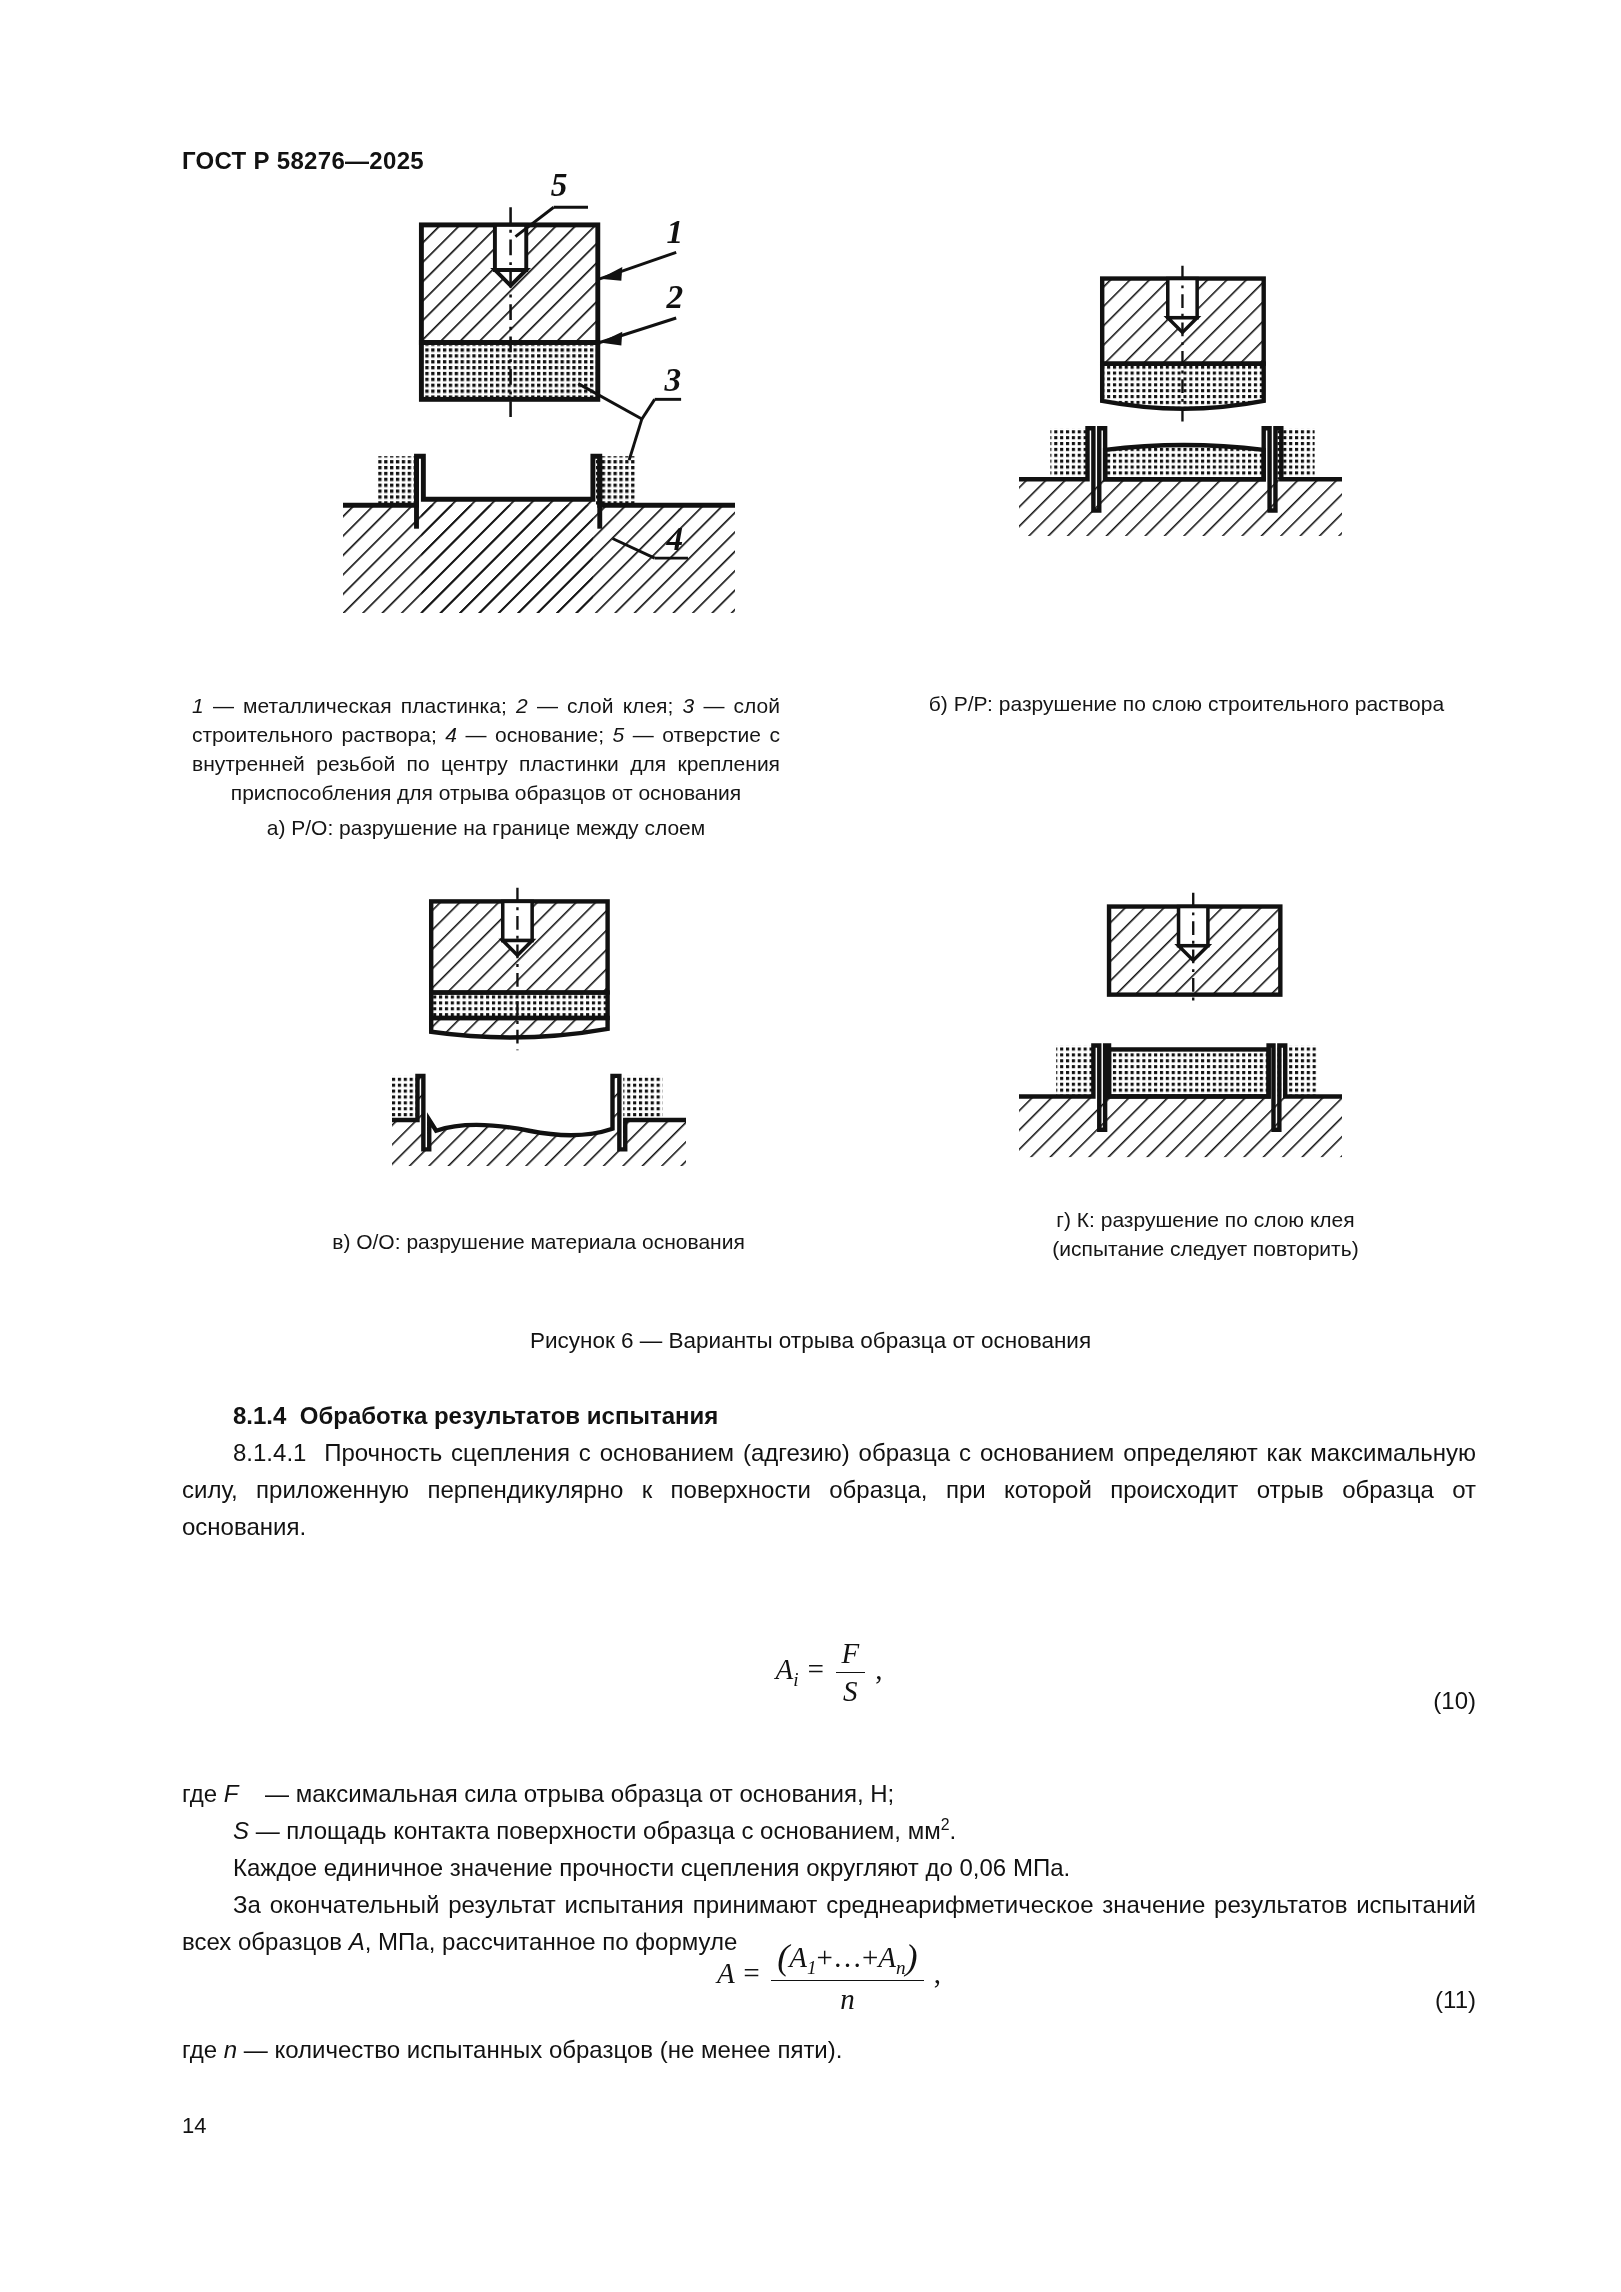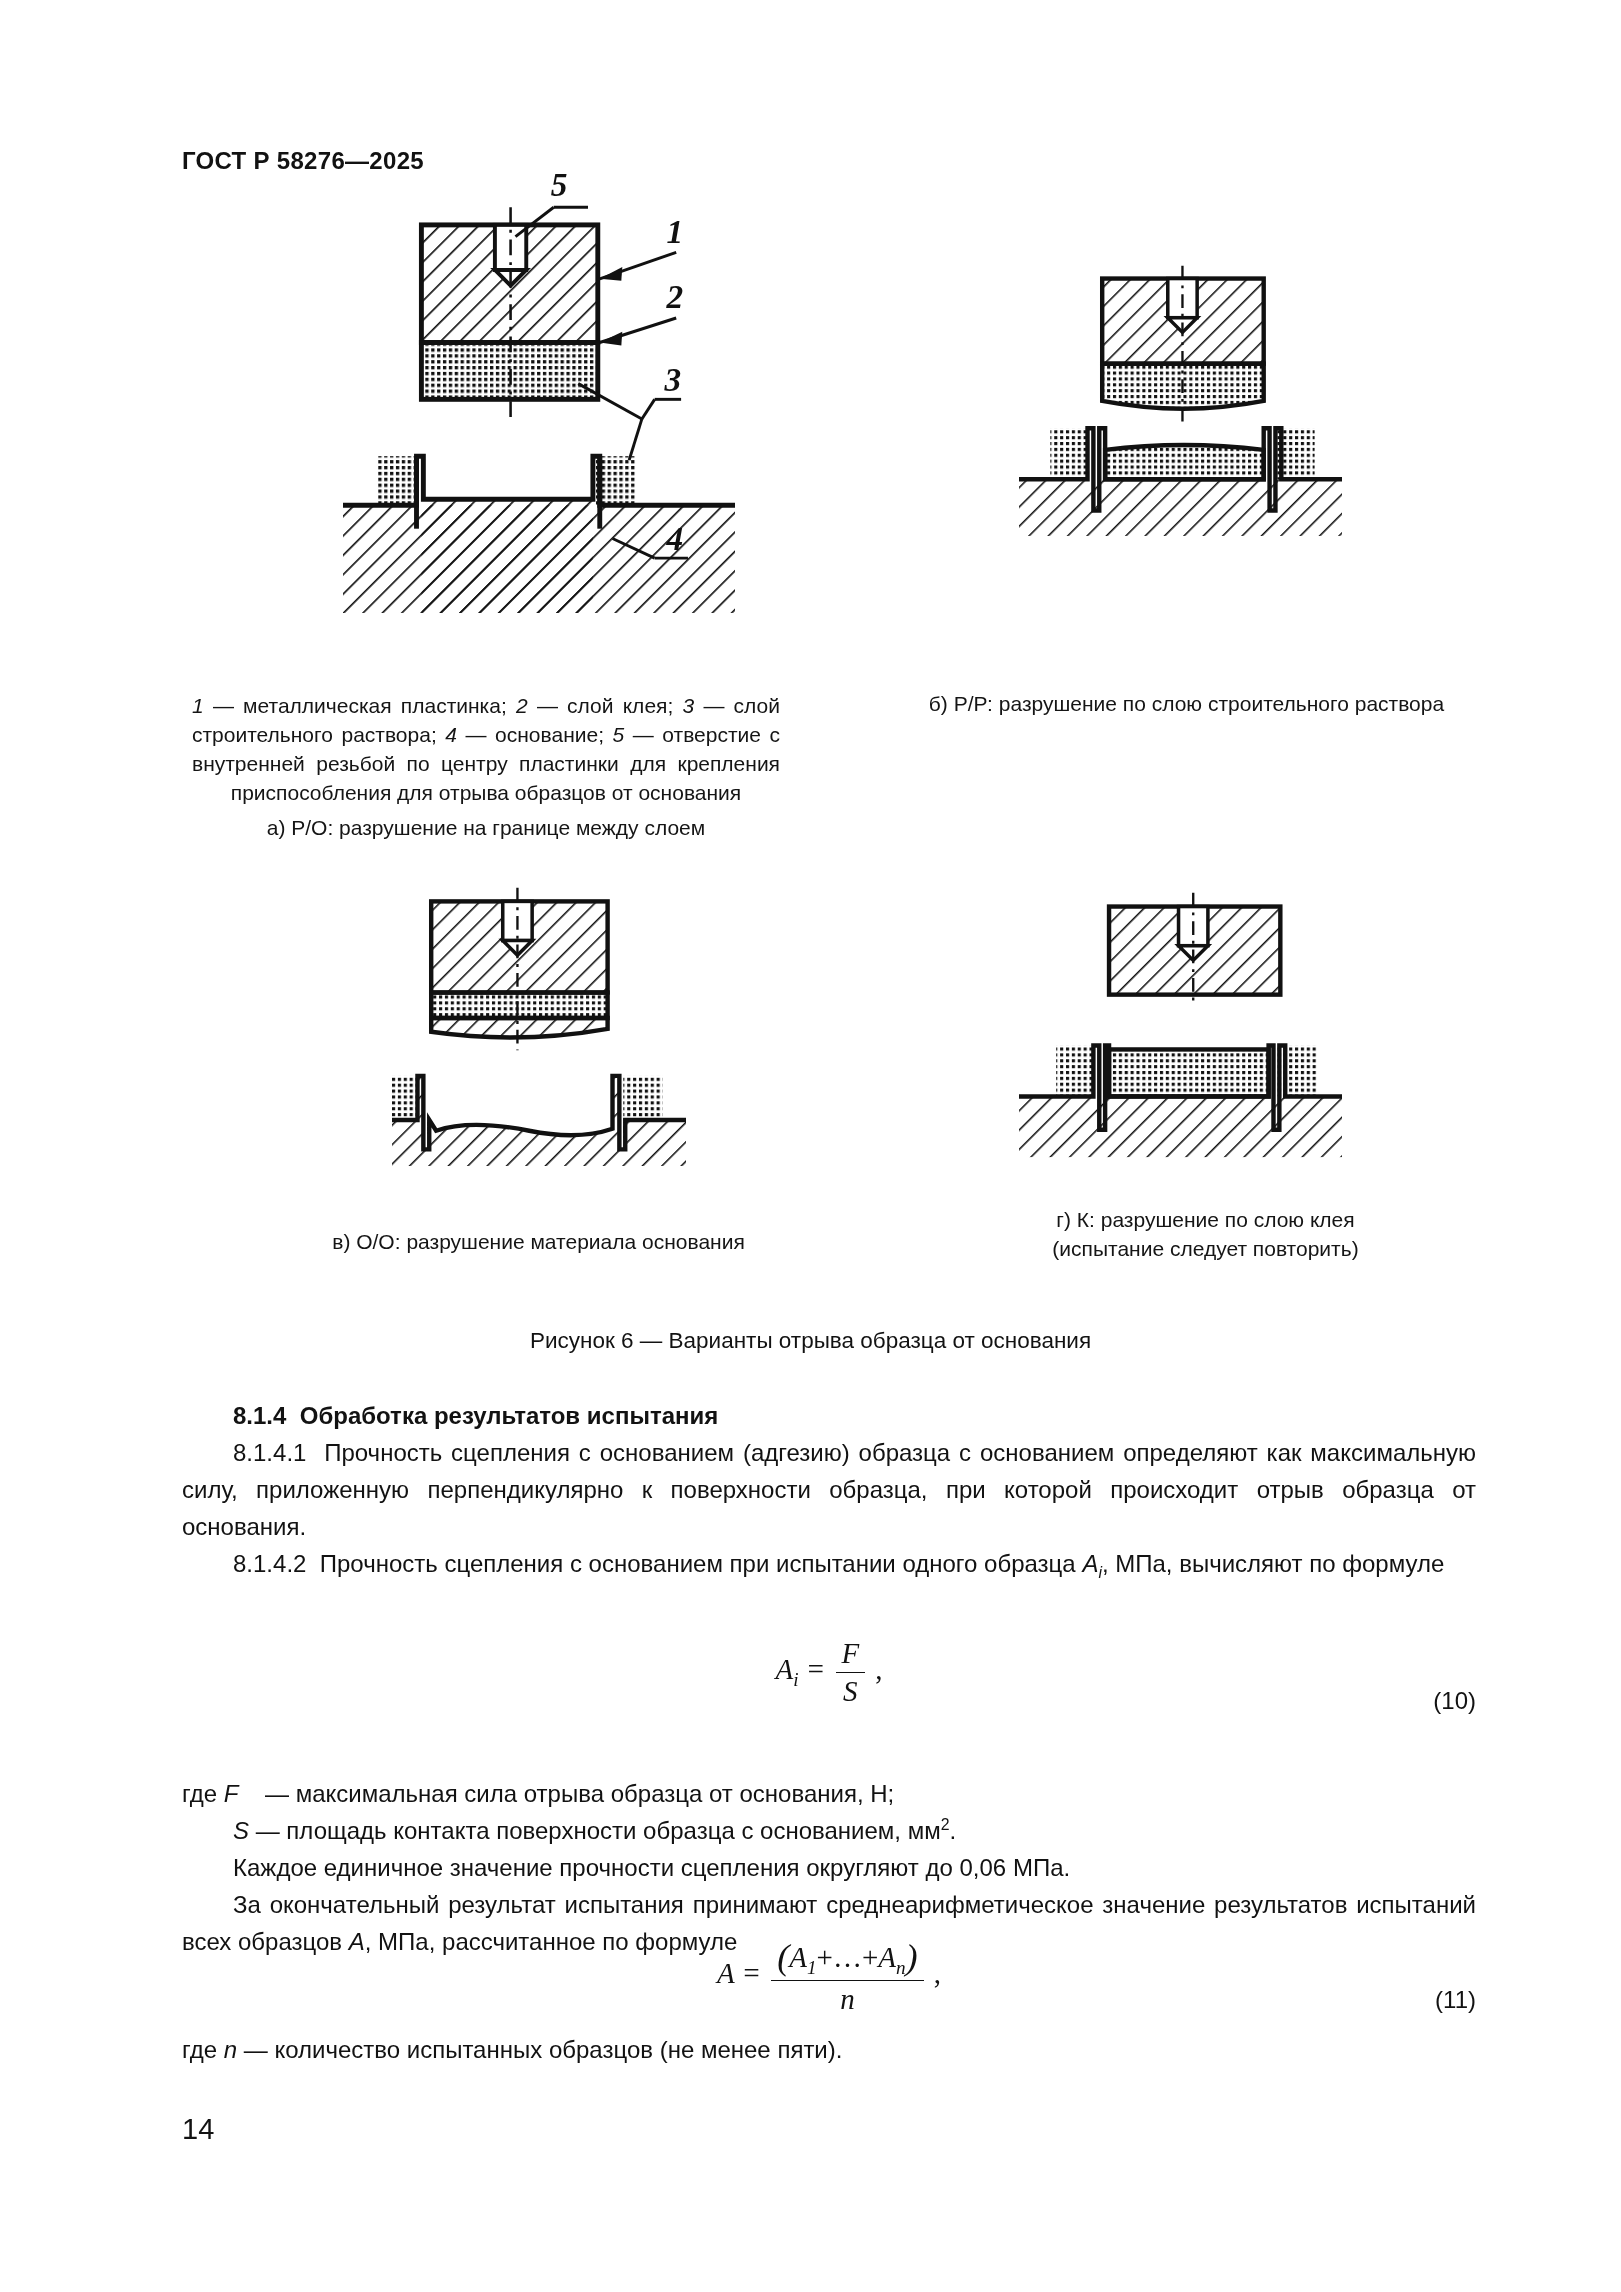--- a/index.html
+++ b/index.html
@@ -63,21 +63,21 @@
     position:absolute;right:0;top:33px;
     font-family:"Liberation Sans", sans-serif;font-style:normal;font-size:24px;margin-top:17px;
   }
   .frac{display:inline-block;vertical-align:middle;text-align:center;margin:0 2.9px;}
   .frac .num{display:block;padding:0 5.9px 2px 5.9px;}
   .frac .den{display:block;border-top:1.6px solid #111;padding:2px 5.9px 0 5.9px;}
   .comma{font-style:normal;}
 
   .pageno{
     position:absolute;left:182px;top:2113px;
-    font-size:29px;
+    font-size:22px;
   }
 </style>
 </head>
 <body>
 
 <div class="page">
 
   <div class="header">ГОСТ Р 58276—2025</div>
 
   <div class="figure-area">
@@ -255,25 +255,20 @@
     <p class="ind h-sub">
       <span>8.1.4</span>&nbsp;
       <span>Обработка результатов испытания</span>
     </p>
 
     <p class="ind">
       <span>8.1.4.1</span>&nbsp;
       <span>Прочность сцепления с основанием (адгезию) образца с основанием определяют как максимальную силу, приложенную перпендикулярно к поверхности образца, при которой происходит отрыв образца от основания.</span>
     </p>
 
-    <p class="ind">
-      <span>8.1.4.2</span>&nbsp;
-      <span>Прочность сцепления с основанием при испытании одного образца</span>
-      <i><span>A</span><sub>i</sub></i><span>, МПа, вычисляют по формуле</span>
-    </p>
   </div>
 
   <div class="formula-row" style="top:1637px;">
     <div class="formula-center">
       <i><span>A</span><sub>i</sub></i>
       <span>=</span>
       <span class="frac">
         <span class="num">F</span>
         <span class="den">S</span>
       </span>

